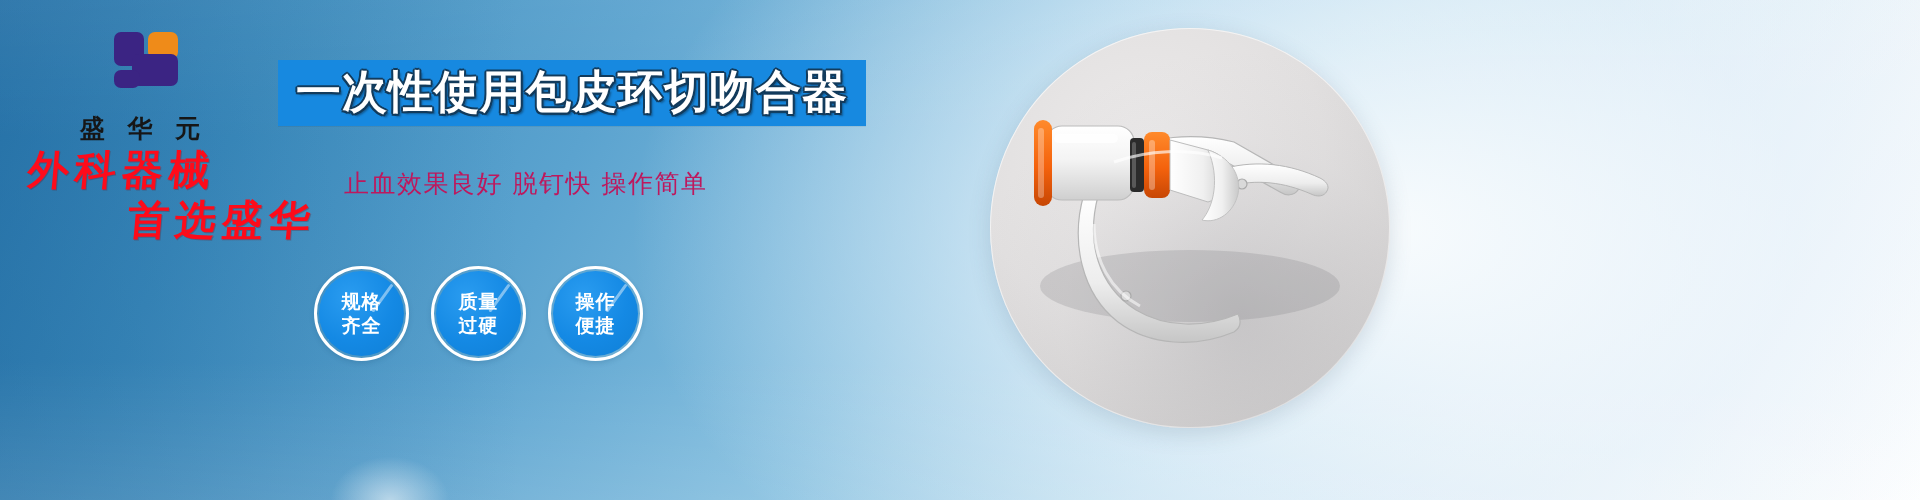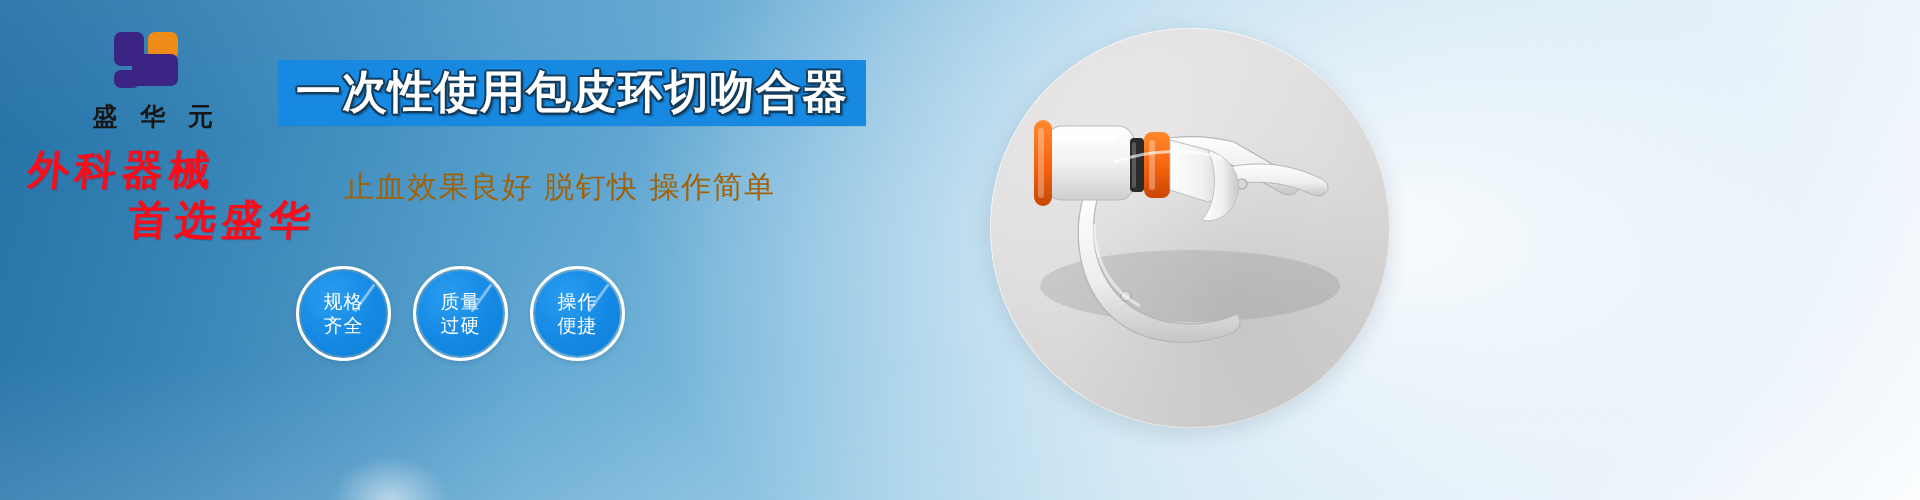--- a/index.html
+++ b/index.html
@@ -27,21 +27,21 @@
 
   
   .logo-block { position:absolute; left:60px; top:28px; width:160px; }
   .logo-mark  { position:relative; width:80px; height:62px; margin:0 auto; }
   .lm { position:absolute; border-radius:7px; }
   .lm-a { left:14px;  top:4px;  width:30px; height:34px; background:#3b2483; }
   .lm-b { left:48px;  top:4px;  width:30px; height:27px; background:#ef8b19; }
   .lm-c { left:32px;  top:26px; width:46px; height:32px; background:#3b2483; }
   .lm-d { left:14px;  top:42px; width:26px; height:18px; background:#3b2483; }
   .logo-text {
-    margin-top:10px; text-align:right;
+    margin-top:22px; text-align:center;
     font-size:25px; font-weight:700; color:#161616;
     letter-spacing:7px; text-indent:7px;
     font-family:"DejaVu Sans","Liberation Sans", sans-serif;
   }
 
   
   .title-box {
     position:absolute; left:278px; top:60px;
     background:#1789e0;
     padding:8px 18px 11px 18px;
@@ -66,27 +66,27 @@
     font-size:41px; letter-spacing:6px; line-height:1.02;
     text-shadow:1px 1px 0 rgba(120,0,0,0.25);
     transform:skewX(-5deg);
   }
   .calli-line.l1 { margin-left:6px; }
   .calli-line.l2 { margin-left:106px; margin-top:8px; }
 
   
   .subtitle {
     position:absolute; left:344px; top:167px;
-    font-size:30px; font-weight:400; color:#a16207;
+    font-size:25px; font-weight:400; color:#be185d;
     letter-spacing:1.5px; white-space:nowrap;
     font-family:"DejaVu Sans","Liberation Sans", sans-serif;
   }
 
   
-  .circles { position:absolute; left:296px; top:266px; display:flex; gap:22px; }
+  .circles { position:absolute; left:314px; top:266px; display:flex; gap:22px;font-weight:bold; }
   .circle-wrap { position:relative; width:95px; height:95px; }
   .circle-ring {
     position:absolute; inset:0; border-radius:50%;
     border:3px solid #ffffff;
     box-shadow:0 2px 5px rgba(20,70,110,0.18);
     background:transparent;
   }
   .circle-fill {
     position:absolute; left:5px; top:5px; right:5px; bottom:5px;
     border-radius:50%;

